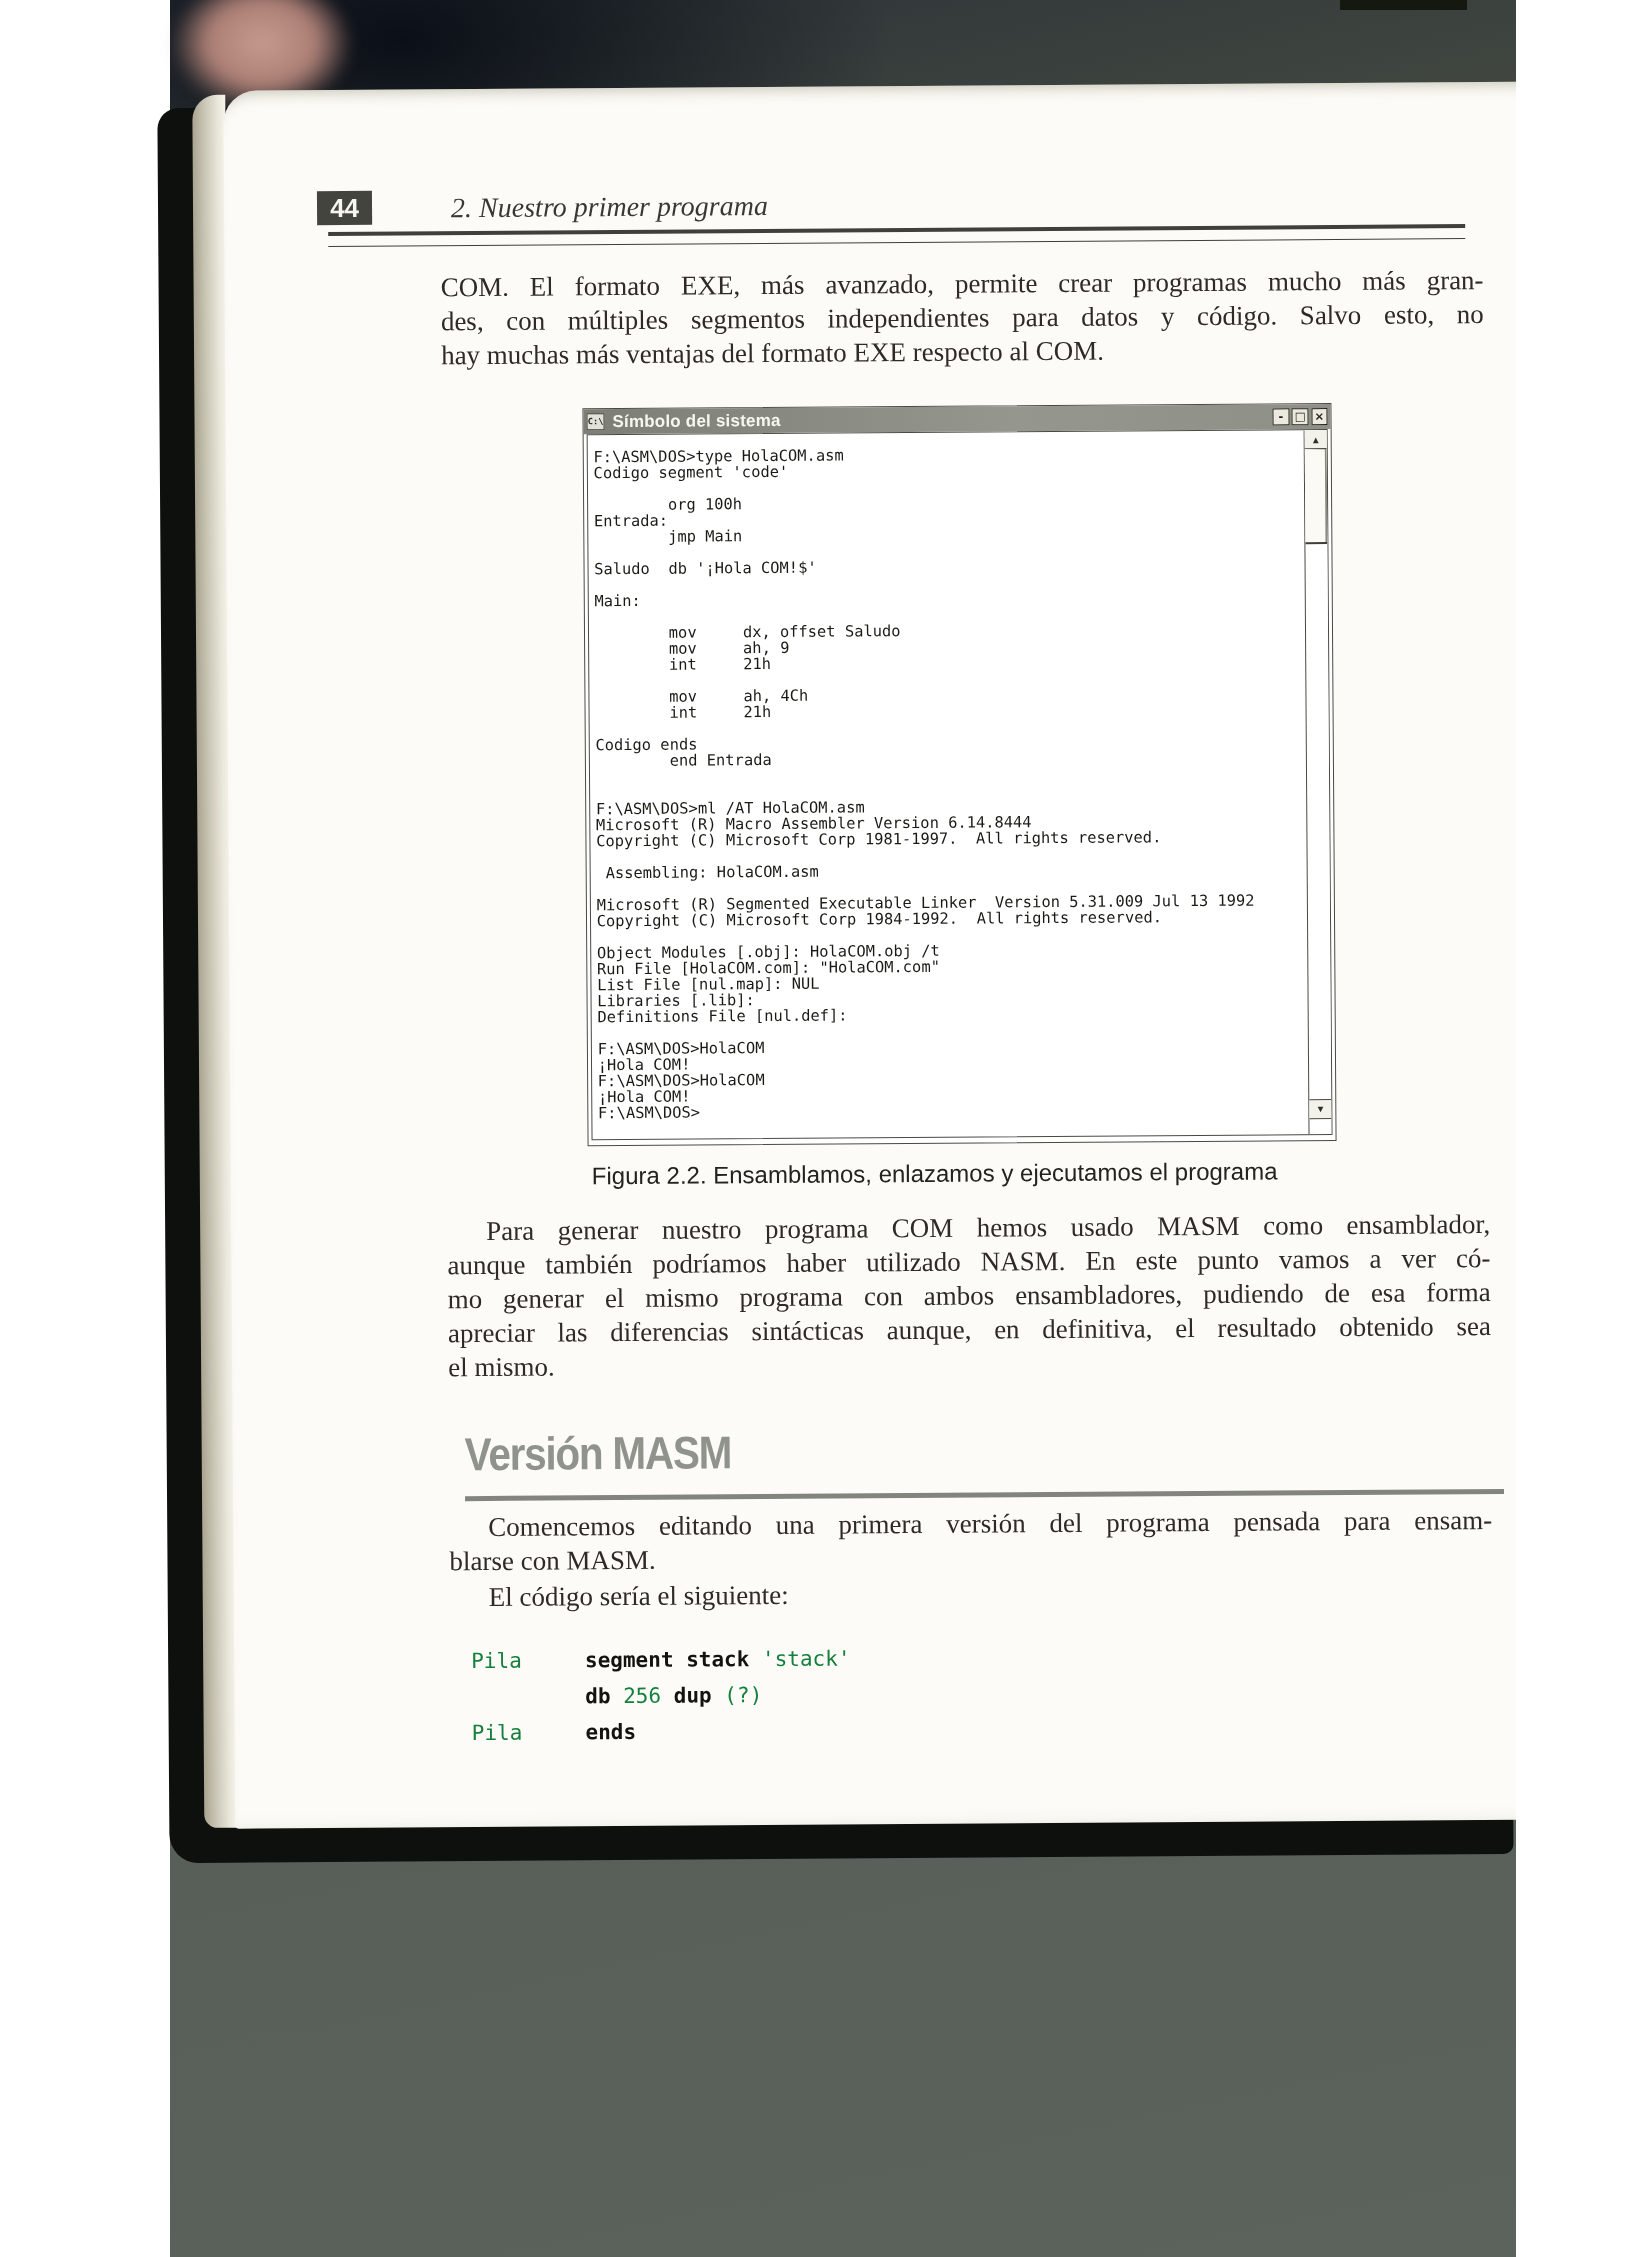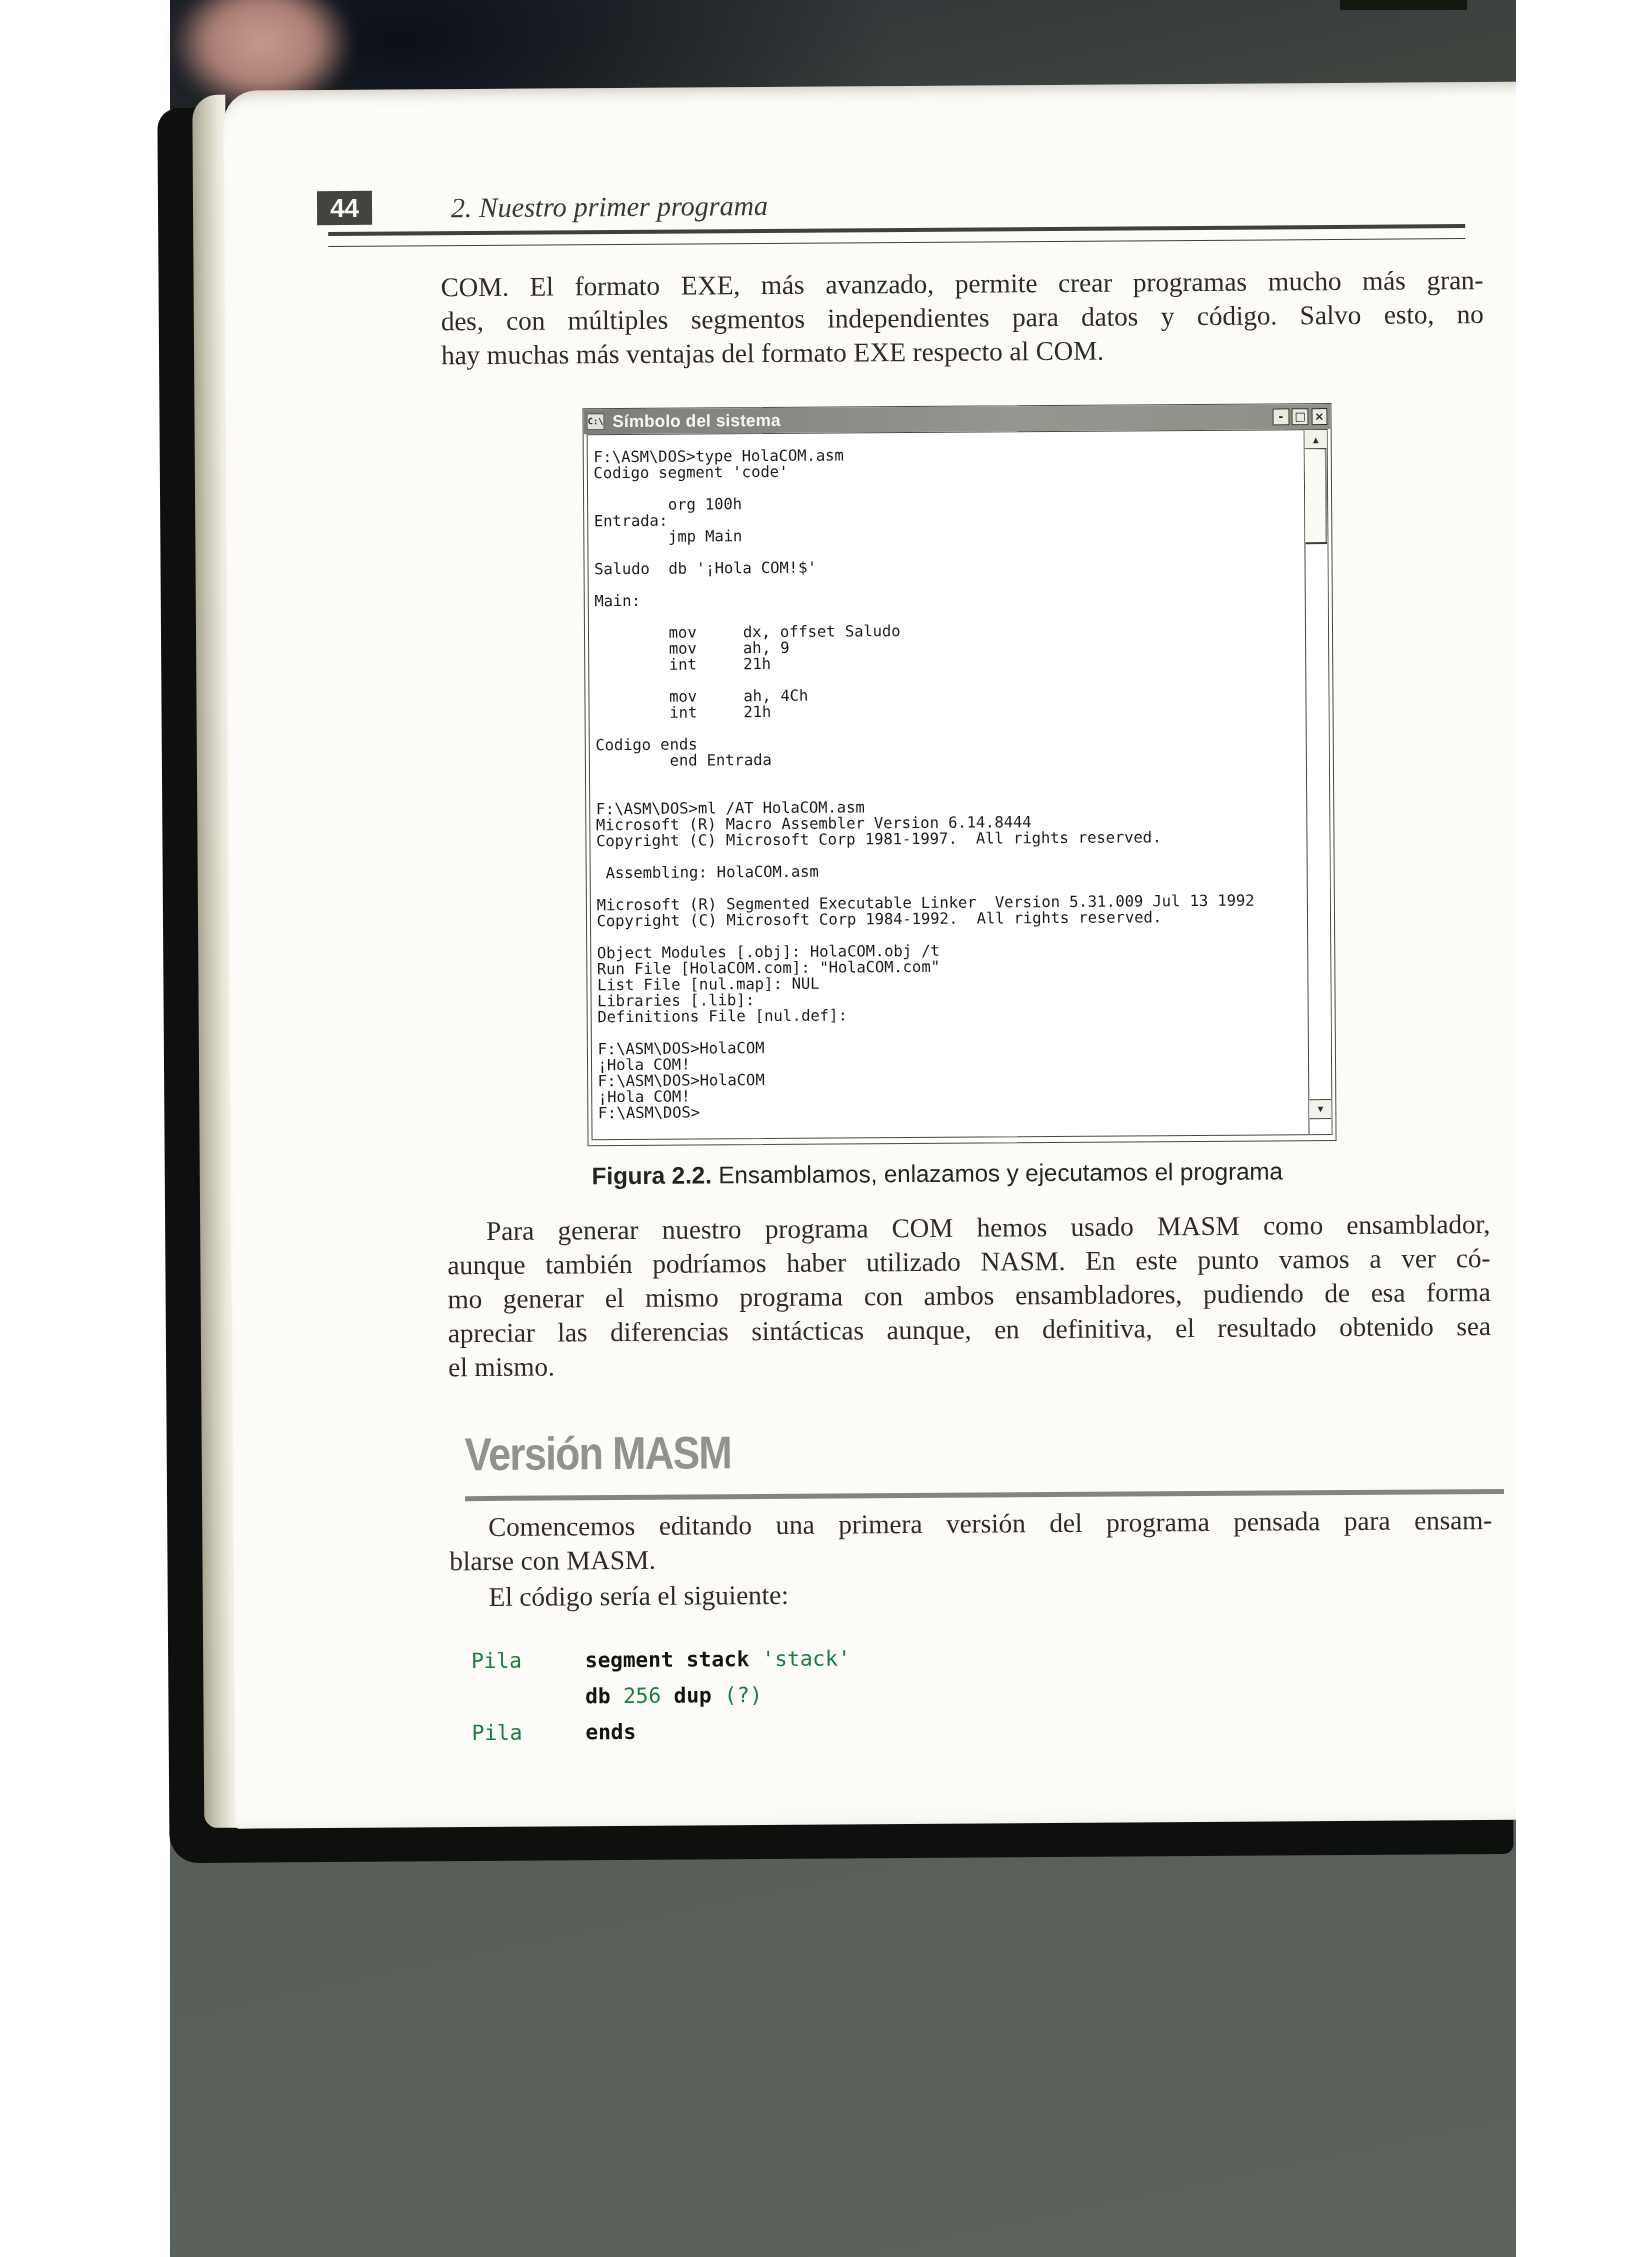--- a/index.html
+++ b/index.html
@@ -69,21 +69,21 @@
   .scroll-btn { position:absolute; left:0; width:100%; height:19.3px; background:#f2f1ea;
           display:flex; align-items:center; justify-content:center; font-size:9.7px; color:#2e2e28;
           box-sizing:border-box; }
   .scroll-up { top:0; border-bottom:1.9px solid #4a4a43; }
   .scroll-down { bottom:15.4px; border-top:1.9px solid #4a4a43; border-bottom:1.9px solid #4a4a43; }
   .scroll-thumb { position:absolute; left:0; top:19.3px; width:100%; height:93px; background:#fbfaf5;
           border-bottom:2.9px solid #3f3f39; box-shadow: inset -1.9px 0 0 #8a8a80; }
 
   .caption { position:absolute; left:591px; top:1163px; font-family:"Liberation Sans", sans-serif;
           font-size:24px; color:#232320; }
-  .caption .cap-label { font-weight:bold; }
+  .caption .cap-label { font-weight:normal; }
 
   .masm-heading { position:absolute; left:462px; top:1427px; font-family:"Liberation Sans", sans-serif;
           font-weight:bold; font-size:46px; color:#90938c; letter-spacing:-1.4px;
           transform:scaleX(0.88); transform-origin:left top; }
   .masm-rule { position:absolute; left:462px; top:1496px; width:1039px; height:4.8px; background:#82857e; }
 
   .codeblock { position:absolute; left:467px; top:1643px; font-family:"DejaVu Sans Mono", monospace;
           font-size:21px; line-height:36px; white-space:pre; }
   .seg-dim  { color:#15803d; }
   .seg-bold { color:#15130f; font-weight:bold; }

